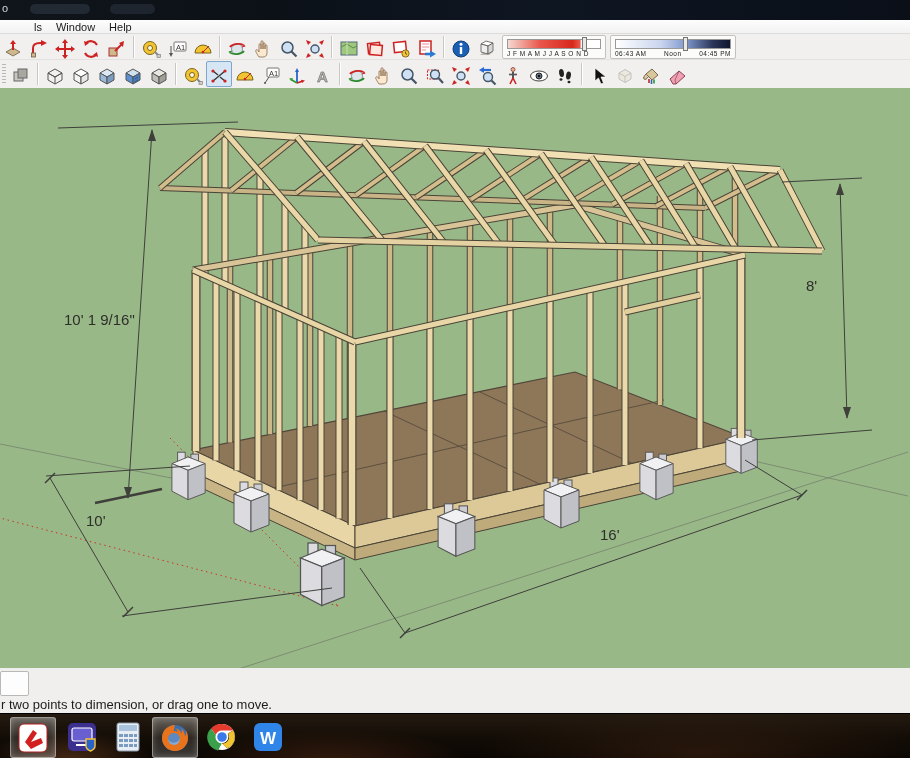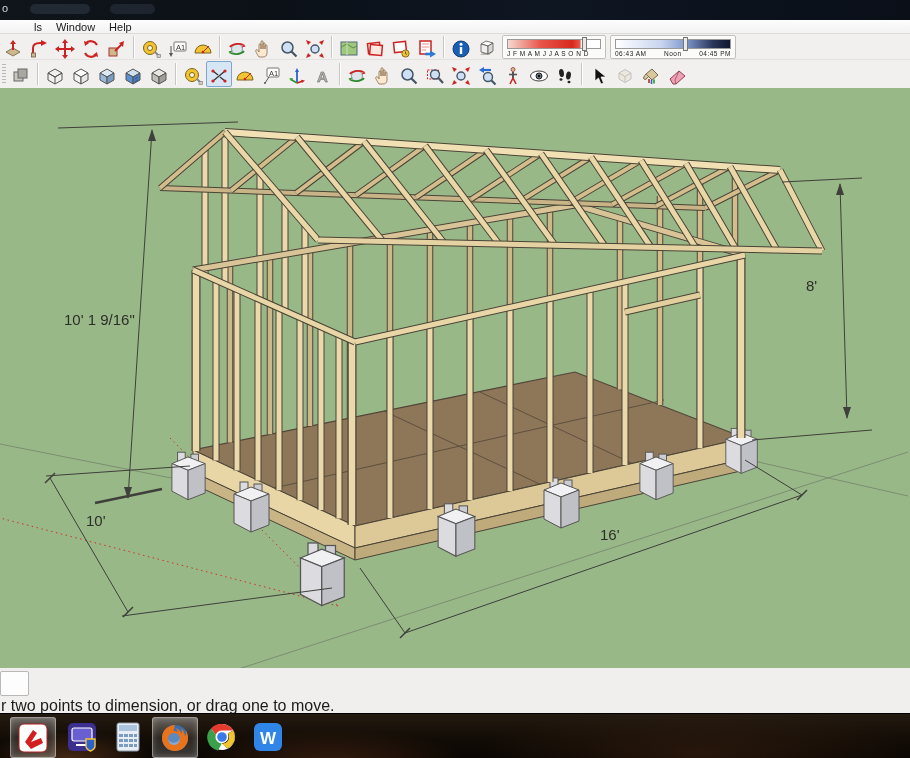--- a/index.html
+++ b/index.html
@@ -27,21 +27,21 @@
   .wbar{position:absolute;left:4px;right:4px;top:3px;height:8px;border:1px solid #999;}
   .mw .wbar{background:linear-gradient(90deg,#f6d9d2 0%,#e8564a 35%,#d8281c 70%,#e8564a 78%,#ffffff 80%,#ffffff 100%);}
   .tw .wbar{background:linear-gradient(90deg,#ffffff 0%,#c8d4ee 40%,#7e96cc 62%,#2a3558 85%,#10182e 100%);}
   .whandle{position:absolute;top:1px;width:3px;height:12px;background:#e8e8e8;border:1px solid #777;}
   .wlabels{position:absolute;left:4px;right:4px;bottom:1px;font-size:6.5px;color:#222;display:flex;justify-content:space-between;letter-spacing:.5px;}
   
   .canvas{position:absolute;left:0;top:88px;width:910px;height:580px;background:#99b888;}
   
   .statusbar{position:absolute;left:0;top:668px;width:910px;height:45px;background:#f0efed;}
   .vcb{position:absolute;left:0;top:3px;width:27px;height:23px;background:#fdfdfd;border:1px solid #b9b8b6;border-radius:2px;}
-  .status-text{position:absolute;left:1px;top:29px;font-size:16px;color:#1c1c1c;white-space:nowrap;}
+  .status-text{position:absolute;left:1px;top:29px;font-size:13px;color:#1c1c1c;white-space:nowrap;}
   
   .taskbar{position:absolute;left:0;top:713px;width:910px;height:45px;
     background:
       radial-gradient(120px 40px at 70px 45px,rgba(140,80,40,.45),transparent 70%),
       radial-gradient(200px 50px at 330px 50px,rgba(120,60,30,.4),transparent 70%),
       radial-gradient(300px 60px at 700px 40px,rgba(90,50,25,.35),transparent 75%),
       linear-gradient(#241a10,#120c06 55%,#0a0603);
     border-top:1px solid #000;}
   .tbtn{position:absolute;top:3px;width:44px;height:39px;display:flex;align-items:center;justify-content:center;border-radius:3px;}
   .tbtn.active{background:linear-gradient(rgba(255,255,255,.32),rgba(255,255,255,.12) 50%,rgba(255,255,255,.2));

